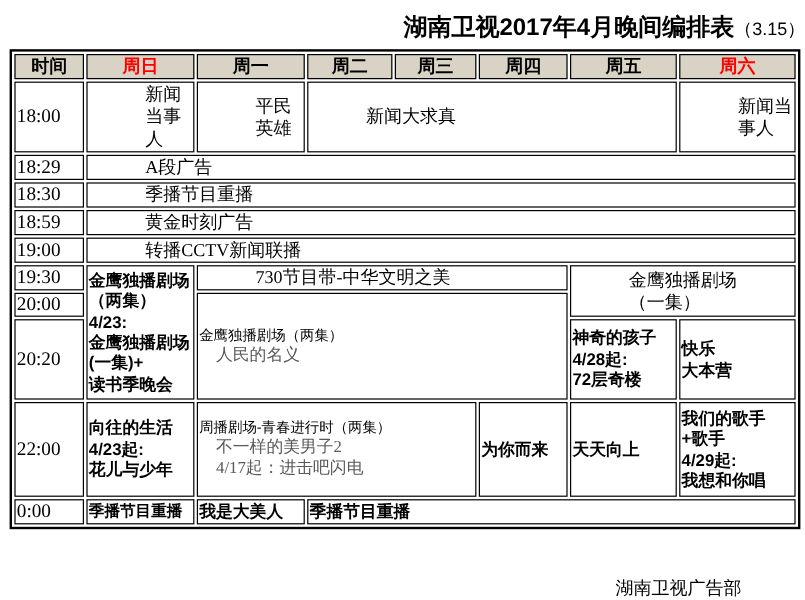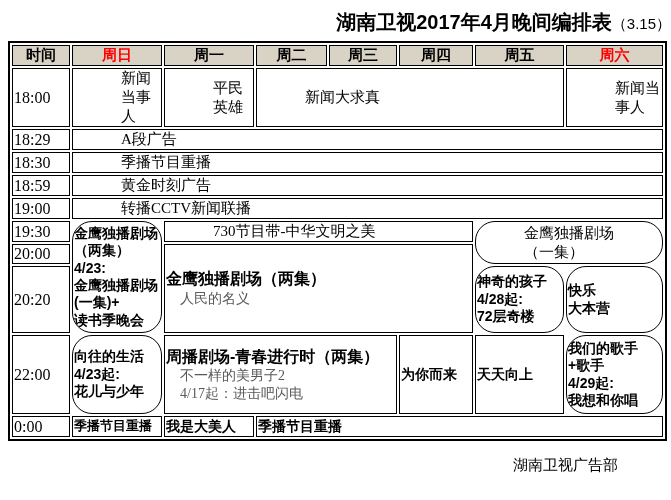--- a/index.html
+++ b/index.html
@@ -55,47 +55,47 @@
     font-size:15px;
     font-weight:normal;
     padding-left:48px;
   }
   .boldcell{
     font-weight:bold;
     font-size:14px;
     line-height:1.24;
   }
   .boldline{
-    font-weight:bold;
-    font-size:16px;
+    font-weight:normal;
+    font-size:12px;
     line-height:1.3;
   }
   .smallbold{font-size:13px;}
   .sub{
     color:var(--sub-gray);
     font-family:"Liberation Serif","DejaVu Serif",serif;
     font-size:14px;
     font-weight:normal;
     line-height:1.25;
     padding-left:14px;
   }
-  .multiline{white-space:pre-line;border-radius:20px;}
+  .multiline{white-space:pre-line;}
   tr.h-head{height:19px;}
   tr.h-1800{height:33px;}
   tr.h-1829{height:20px;}
   tr.h-1830{height:19px;}
   tr.h-1859{height:19px;}
   tr.h-1900{height:15px;}
   tr.h-1930{height:20px;}
   tr.h-2000{height:16px;}
   tr.h-2020{height:67px;}
   tr.h-2200{height:79px;}
   tr.h-0000{height:21px;}
   .footer{
-    margin-top:14px;
+    margin-top:40px;
     padding-right:53px;
     text-align:right;
     font-size:15px;
     line-height:20px;
   }
 </style>
 </head>
 <body>
 
 <div class="title">

